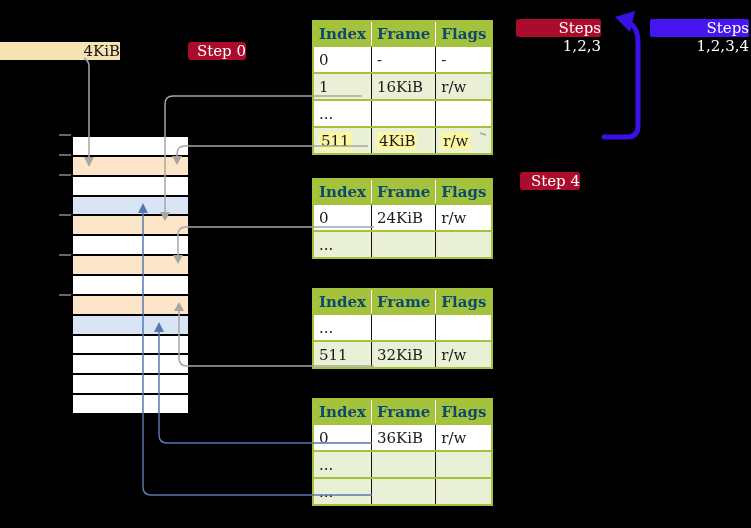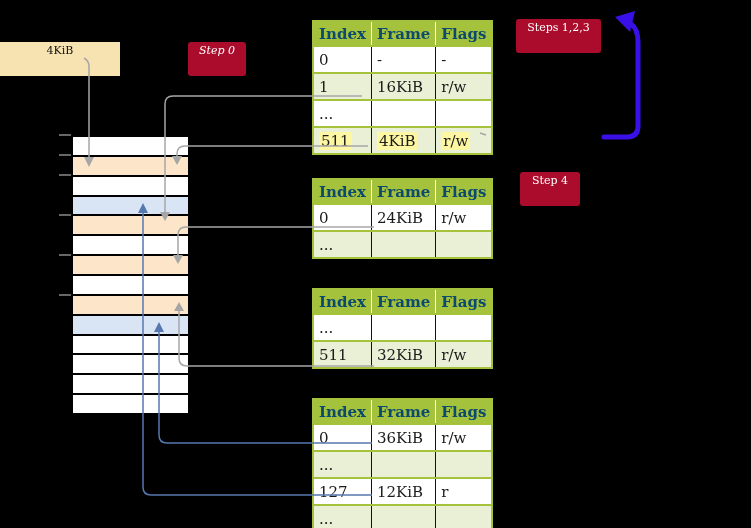--- a/index.html
+++ b/index.html
@@ -1,24 +1,24 @@
 <!DOCTYPE html>
 <html><head>
 <meta charset="utf-8">
 <style>
   html,body{margin:0;padding:0;background:#000;}
   #stage{position:relative;width:751px;height:528px;background:#000;overflow:hidden;
          font-family:"DejaVu Serif","Liberation Serif",serif;}
   
-  .lbl{position:absolute;height:34px;line-height:18px;font-size:11px;text-align:center;}
+  .lbl{position:absolute;height:18px;line-height:18px;font-size:15px;text-align:right;}
   .lbl.red{background:#ab0c2c;color:#fff;border-radius:3px;}
   .lbl.blue{background:#4615f1;color:#fff;border-radius:2px;}
   .lbl.wheat{background:#f7e3b1;color:#111;}
   #lbl-4kib{left:0;top:42px;width:120px;}
-  #lbl-step0{left:188px;top:42px;width:58px;font-style:italic;}
+  #lbl-step0{left:188px;top:42px;width:58px;}
   #lbl-steps123{left:516px;top:19px;width:85px;}
   #lbl-steps1234{left:650px;top:19px;width:99px;}
   #lbl-step4{left:520px;top:172px;width:60px;}
   
   .memstripe{position:absolute;left:71px;top:135px;width:119px;height:280px;
              border:2px solid #000;background:#000;display:flex;flex-direction:column;box-sizing:border-box;}
   .mrow{flex:1;border-bottom:2px solid #000;}
   .mrow:last-child{border-bottom:none;}
   .mrow.free{background:#ffffff;}
   .mrow.pagetable{background:#fce5c9;}
@@ -40,20 +40,21 @@
   #wires{position:absolute;left:0;top:0;z-index:5;pointer-events:none;}
 </style>
 </head>
 <body>
 
 <div id="stage">
 
   <div class="lbl wheat" id="lbl-4kib">4KiB</div>
   <div class="lbl red" id="lbl-step0">Step 0</div>
   <div class="lbl red" id="lbl-steps123">Steps 1,2,3</div>
+  <div class="lbl blue" id="lbl-steps1234">Steps 1,2,3,4</div>
   <div class="lbl red" id="lbl-step4">Step 4</div>
 
   <div class="memstripe">
 
   <div class="mrow free"></div>
       <div class="mrow pagetable"></div>
       <div class="mrow free"></div>
       <div class="mrow mapped"></div>
       <div class="mrow pagetable"></div>
       <div class="mrow free"></div>
@@ -166,25 +167,20 @@
     </tr>
     <tr>
       <td>0</td>
       <td>36KiB</td>
       <td>r/w</td>
     </tr>
     <tr class="alt">
       <td>...</td>
       <td></td>
       <td></td>
-    </tr>
-    <tr>
-      <td>127</td>
-      <td>12KiB</td>
-      <td>r</td>
     </tr>
     <tr class="alt">
       <td>...</td>
       <td></td>
       <td></td>
     </tr>
   </tbody>
     </table>
 
   <svg id="wires" width="751" height="528" viewBox="0 0 751 528">

